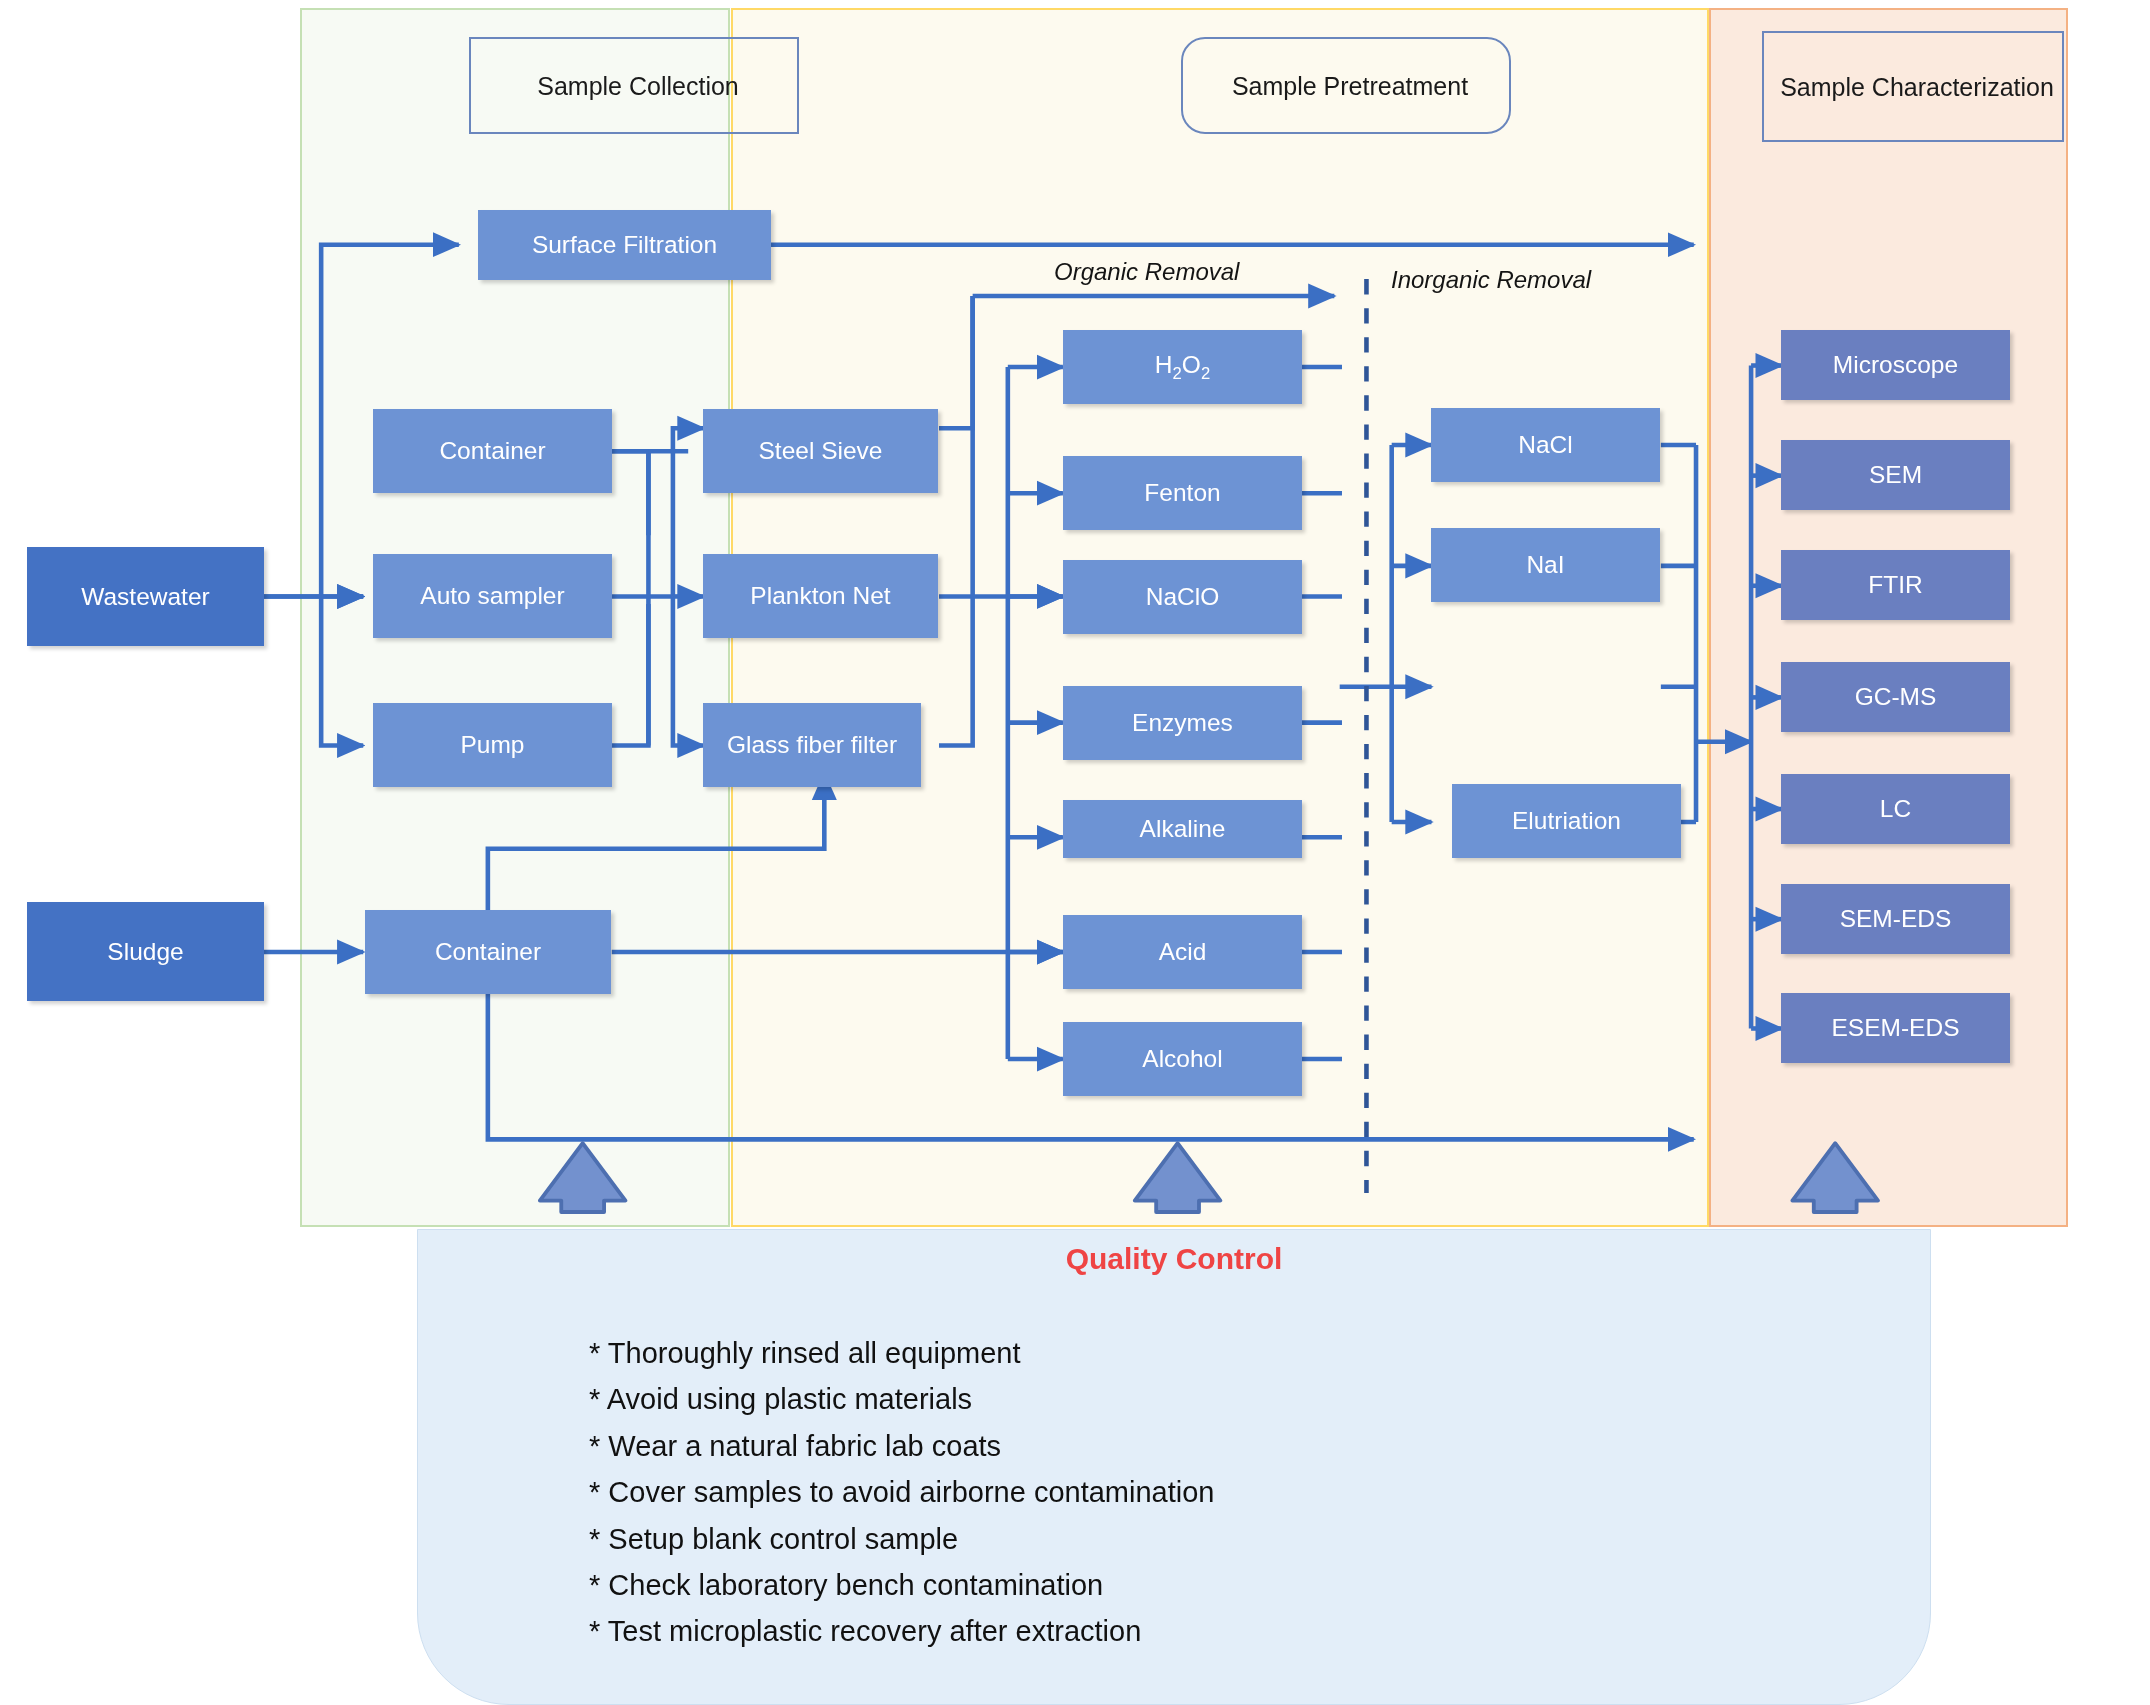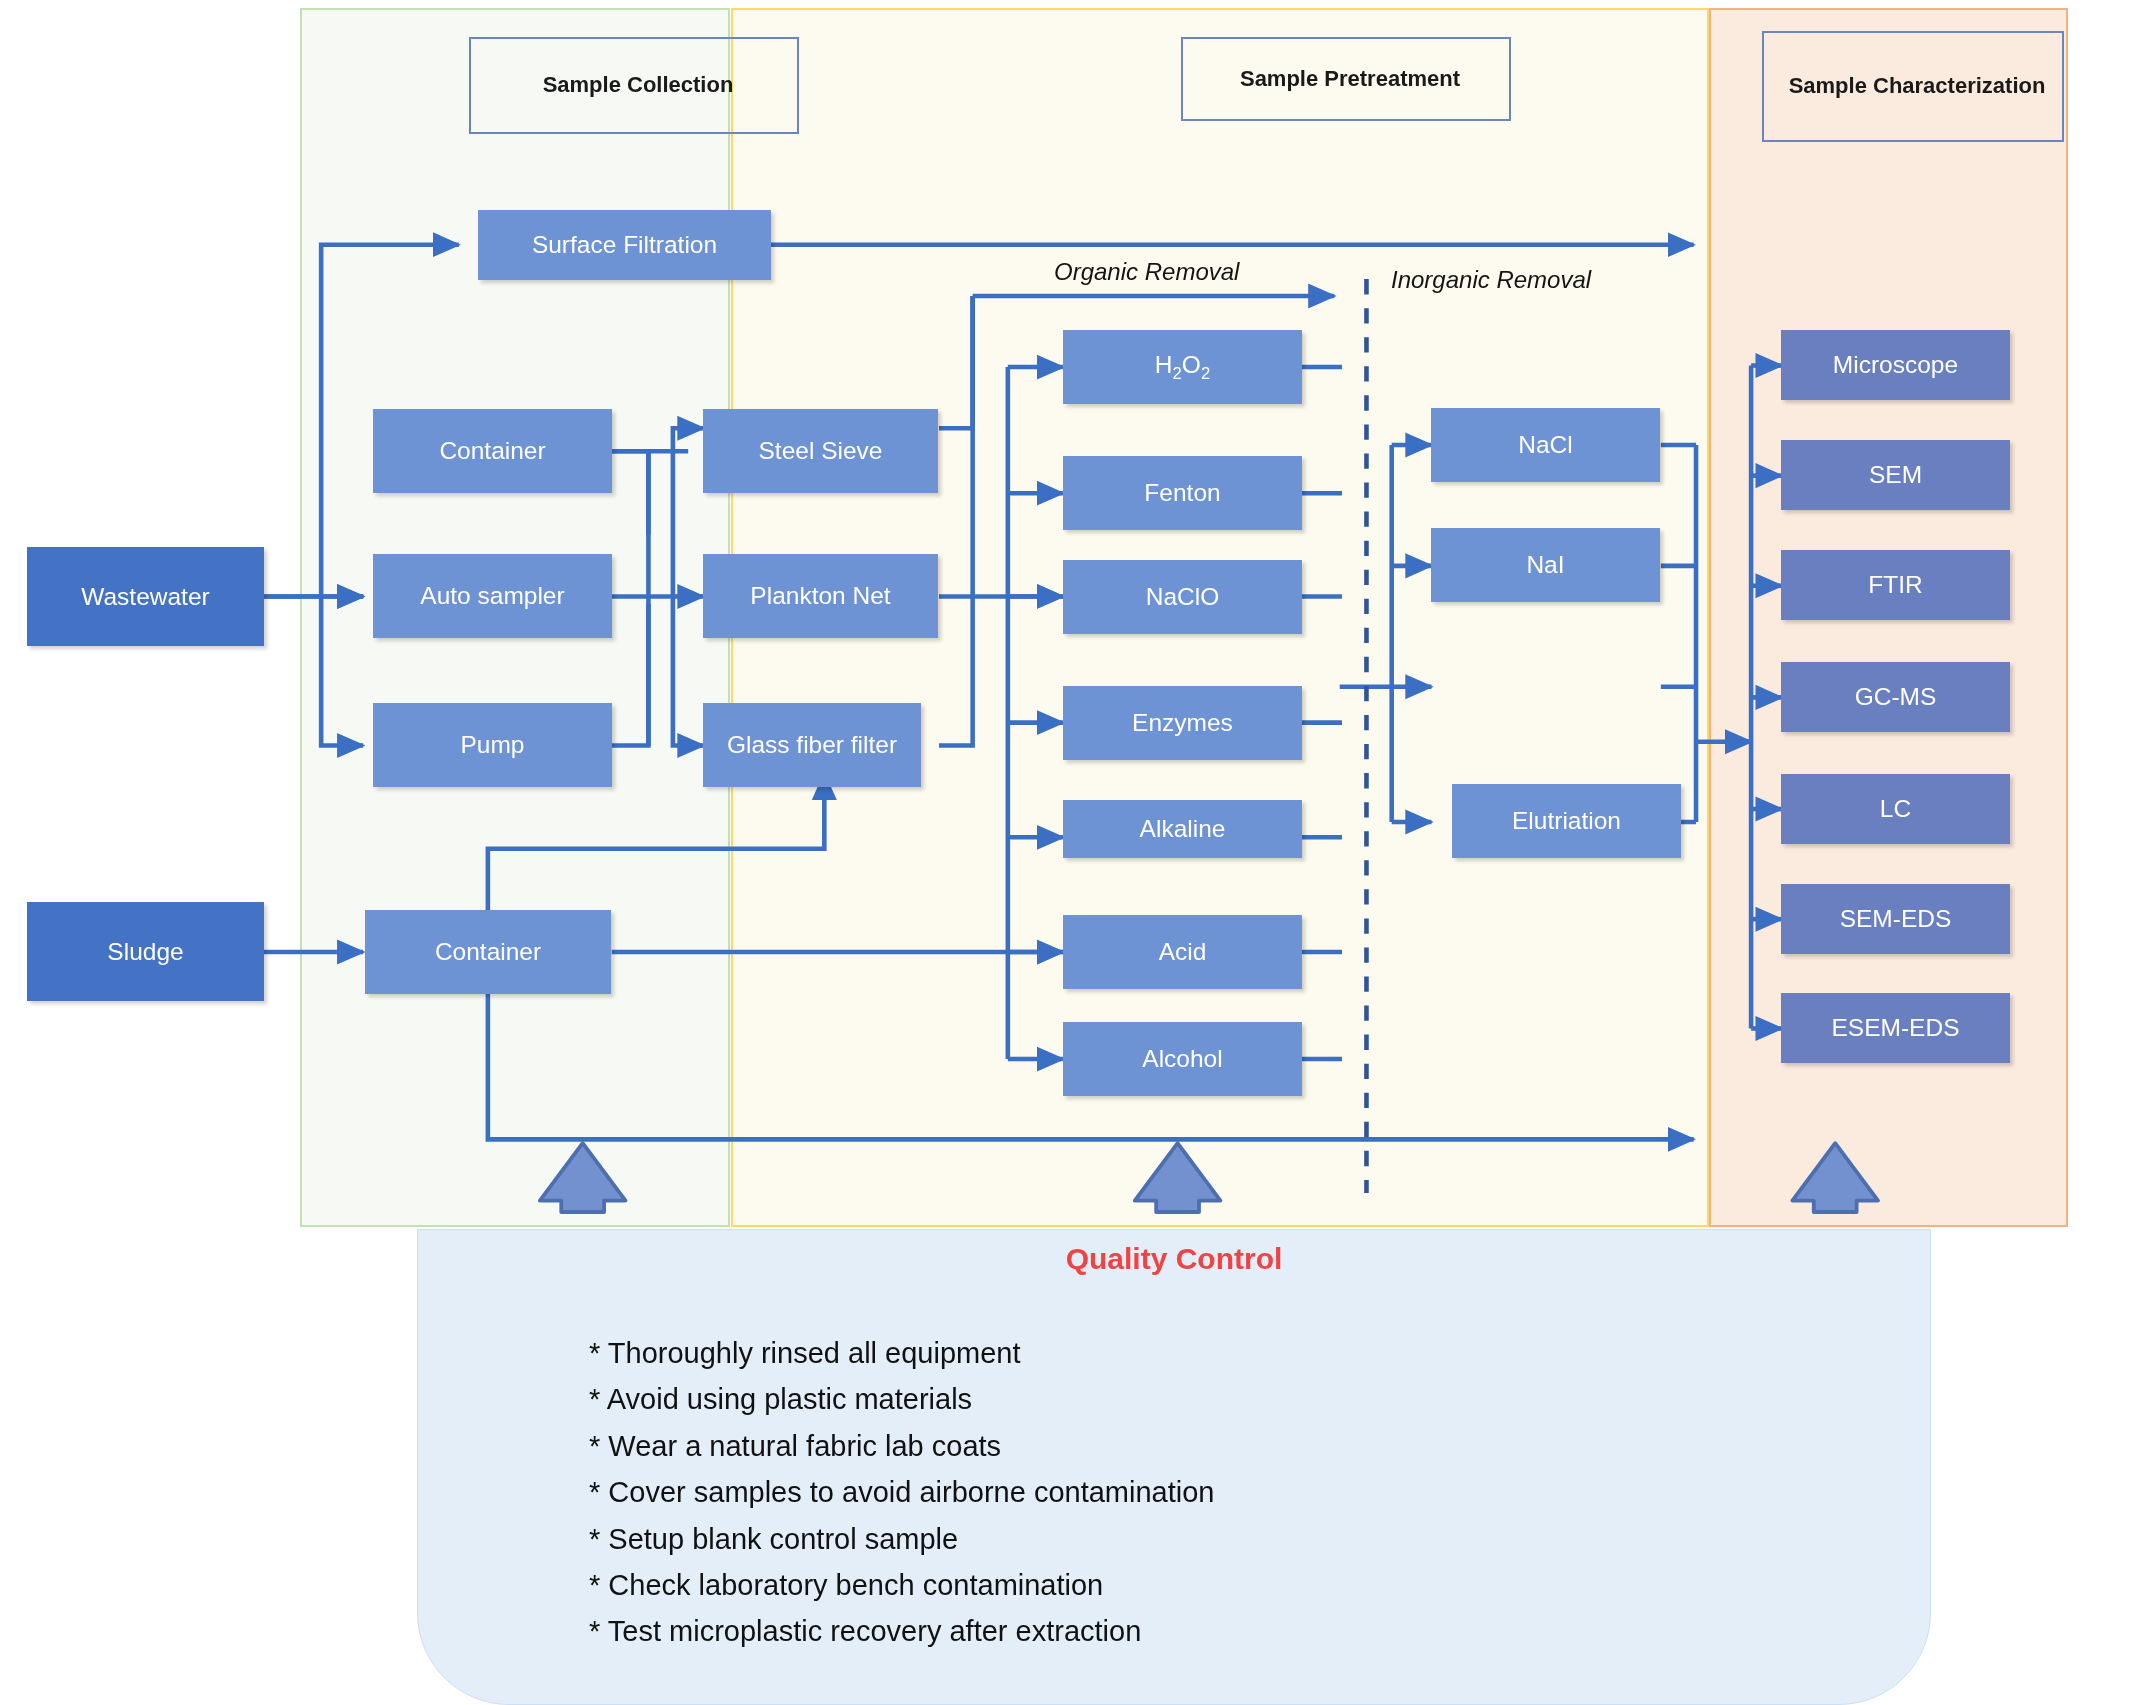--- a/index.html
+++ b/index.html
@@ -8,23 +8,23 @@
 
   
   .panel{position:absolute;box-sizing:border-box;}
   #panel-collection{left:300px;top:7.6px;width:430px;height:1219px;background:#f7faf4;border:2.3px solid #c5e0b4;}
   #panel-pretreatment{left:731px;top:7.6px;width:978px;height:1219px;background:#fdfaef;border:2.3px solid #ffd966;}
   #panel-characterization{left:1709px;top:7.6px;width:359px;height:1219px;background:#fbeade;border:2.3px solid #f4b183;}
 
   
   .phase-title{position:absolute;box-sizing:border-box;background:transparent;border:2.3px solid #6a86bd;
      display:flex;align-items:center;justify-content:center;text-align:center;
-     font-weight:bold;font-size:22px;color:#1a1a1a;line-height:1.2;padding-left:8px;}
+     font-weight:normal;font-size:25px;color:#1a1a1a;line-height:1.2;padding-left:8px;}
   #title-collection{left:469px;top:37px;width:330px;height:97px;}
-  #title-pretreatment{left:1181px;top:37px;width:330px;height:84px;}
+  #title-pretreatment{left:1181px;top:37px;width:330px;height:97px;border-radius:24px;}
   #title-characterization{left:1762px;top:31px;width:302px;height:111px;}
 
   
   .node{position:absolute;box-sizing:border-box;display:flex;align-items:center;justify-content:center;
      color:#ffffff;font-size:24.5px;text-align:center;
      box-shadow:3.1px 3.1px 3.8px rgba(0,0,0,0.18);}
   .node.src{background:#4472c4;}
   .node.mid{background:#6d93d4;}
   .node.chem{background:#6d93d4;}
   .node.char{background:#6a7fc0;}

